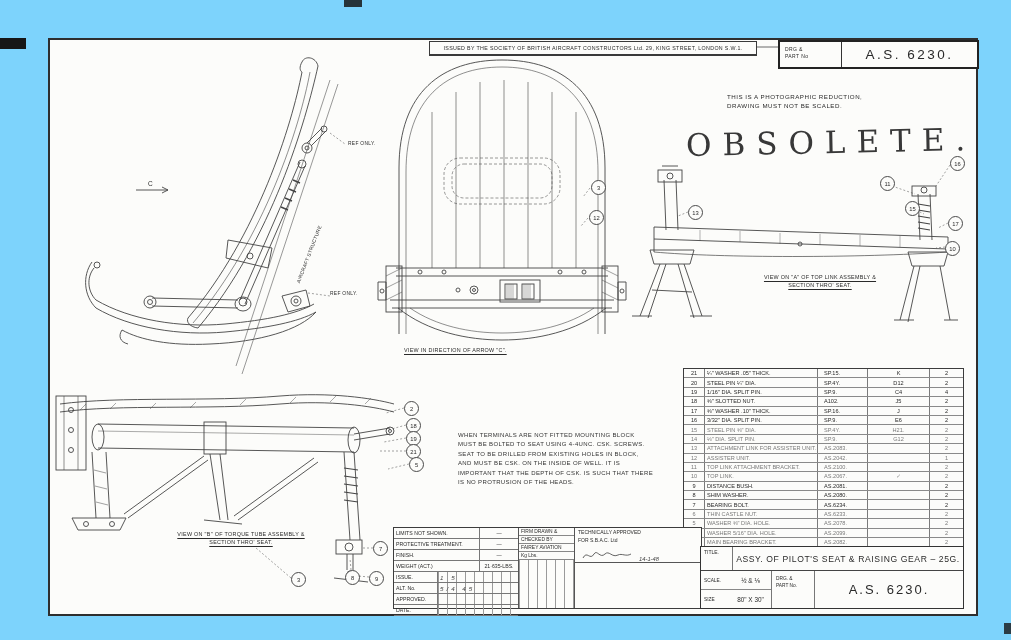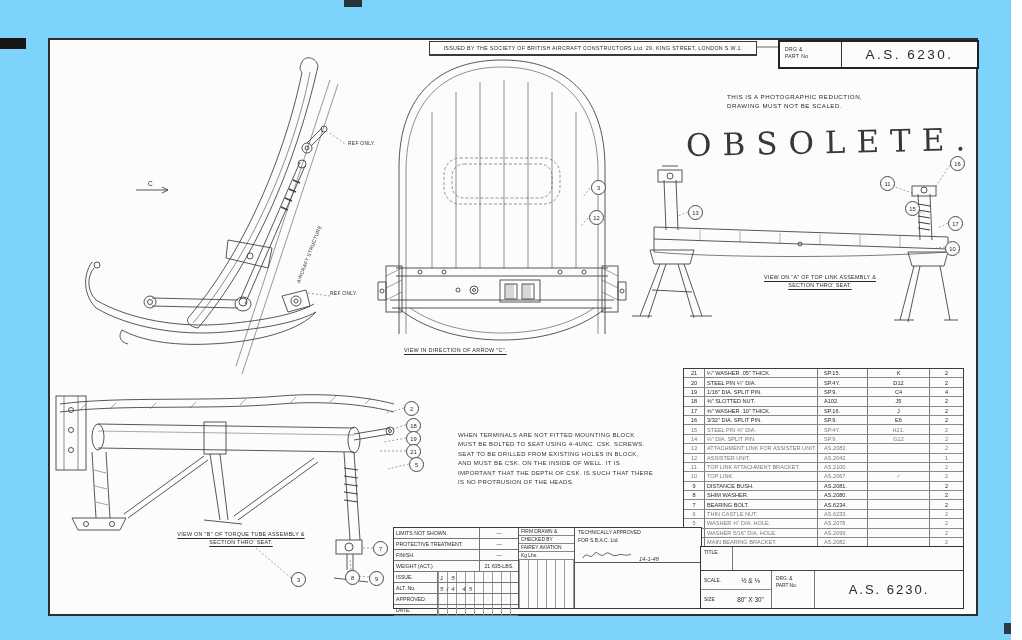--- a/index.html
+++ b/index.html
@@ -524,20 +524,21 @@
         </svg>
         <span class="date">14-1-48</span>
       </div>
       <div style="flex:1"></div>
     </div>
   </div>
 
   <div class="tblock">
     <div class="row1">
       <div class="lbl">TITLE.</div>
+      <div class="ttl">ASSY. OF PILOT'S SEAT &amp; RAISING GEAR – 25G.</div>
     </div>
     <div class="row2">
       <div class="colA">
         <div class="sr">
           <div class="sl">SCALE.</div>
           <div class="sv">½ &amp; ⅛</div>
         </div>
         <div class="sr">
           <div class="sl">SIZE</div>
           <div class="sv">80" X 30"</div>

